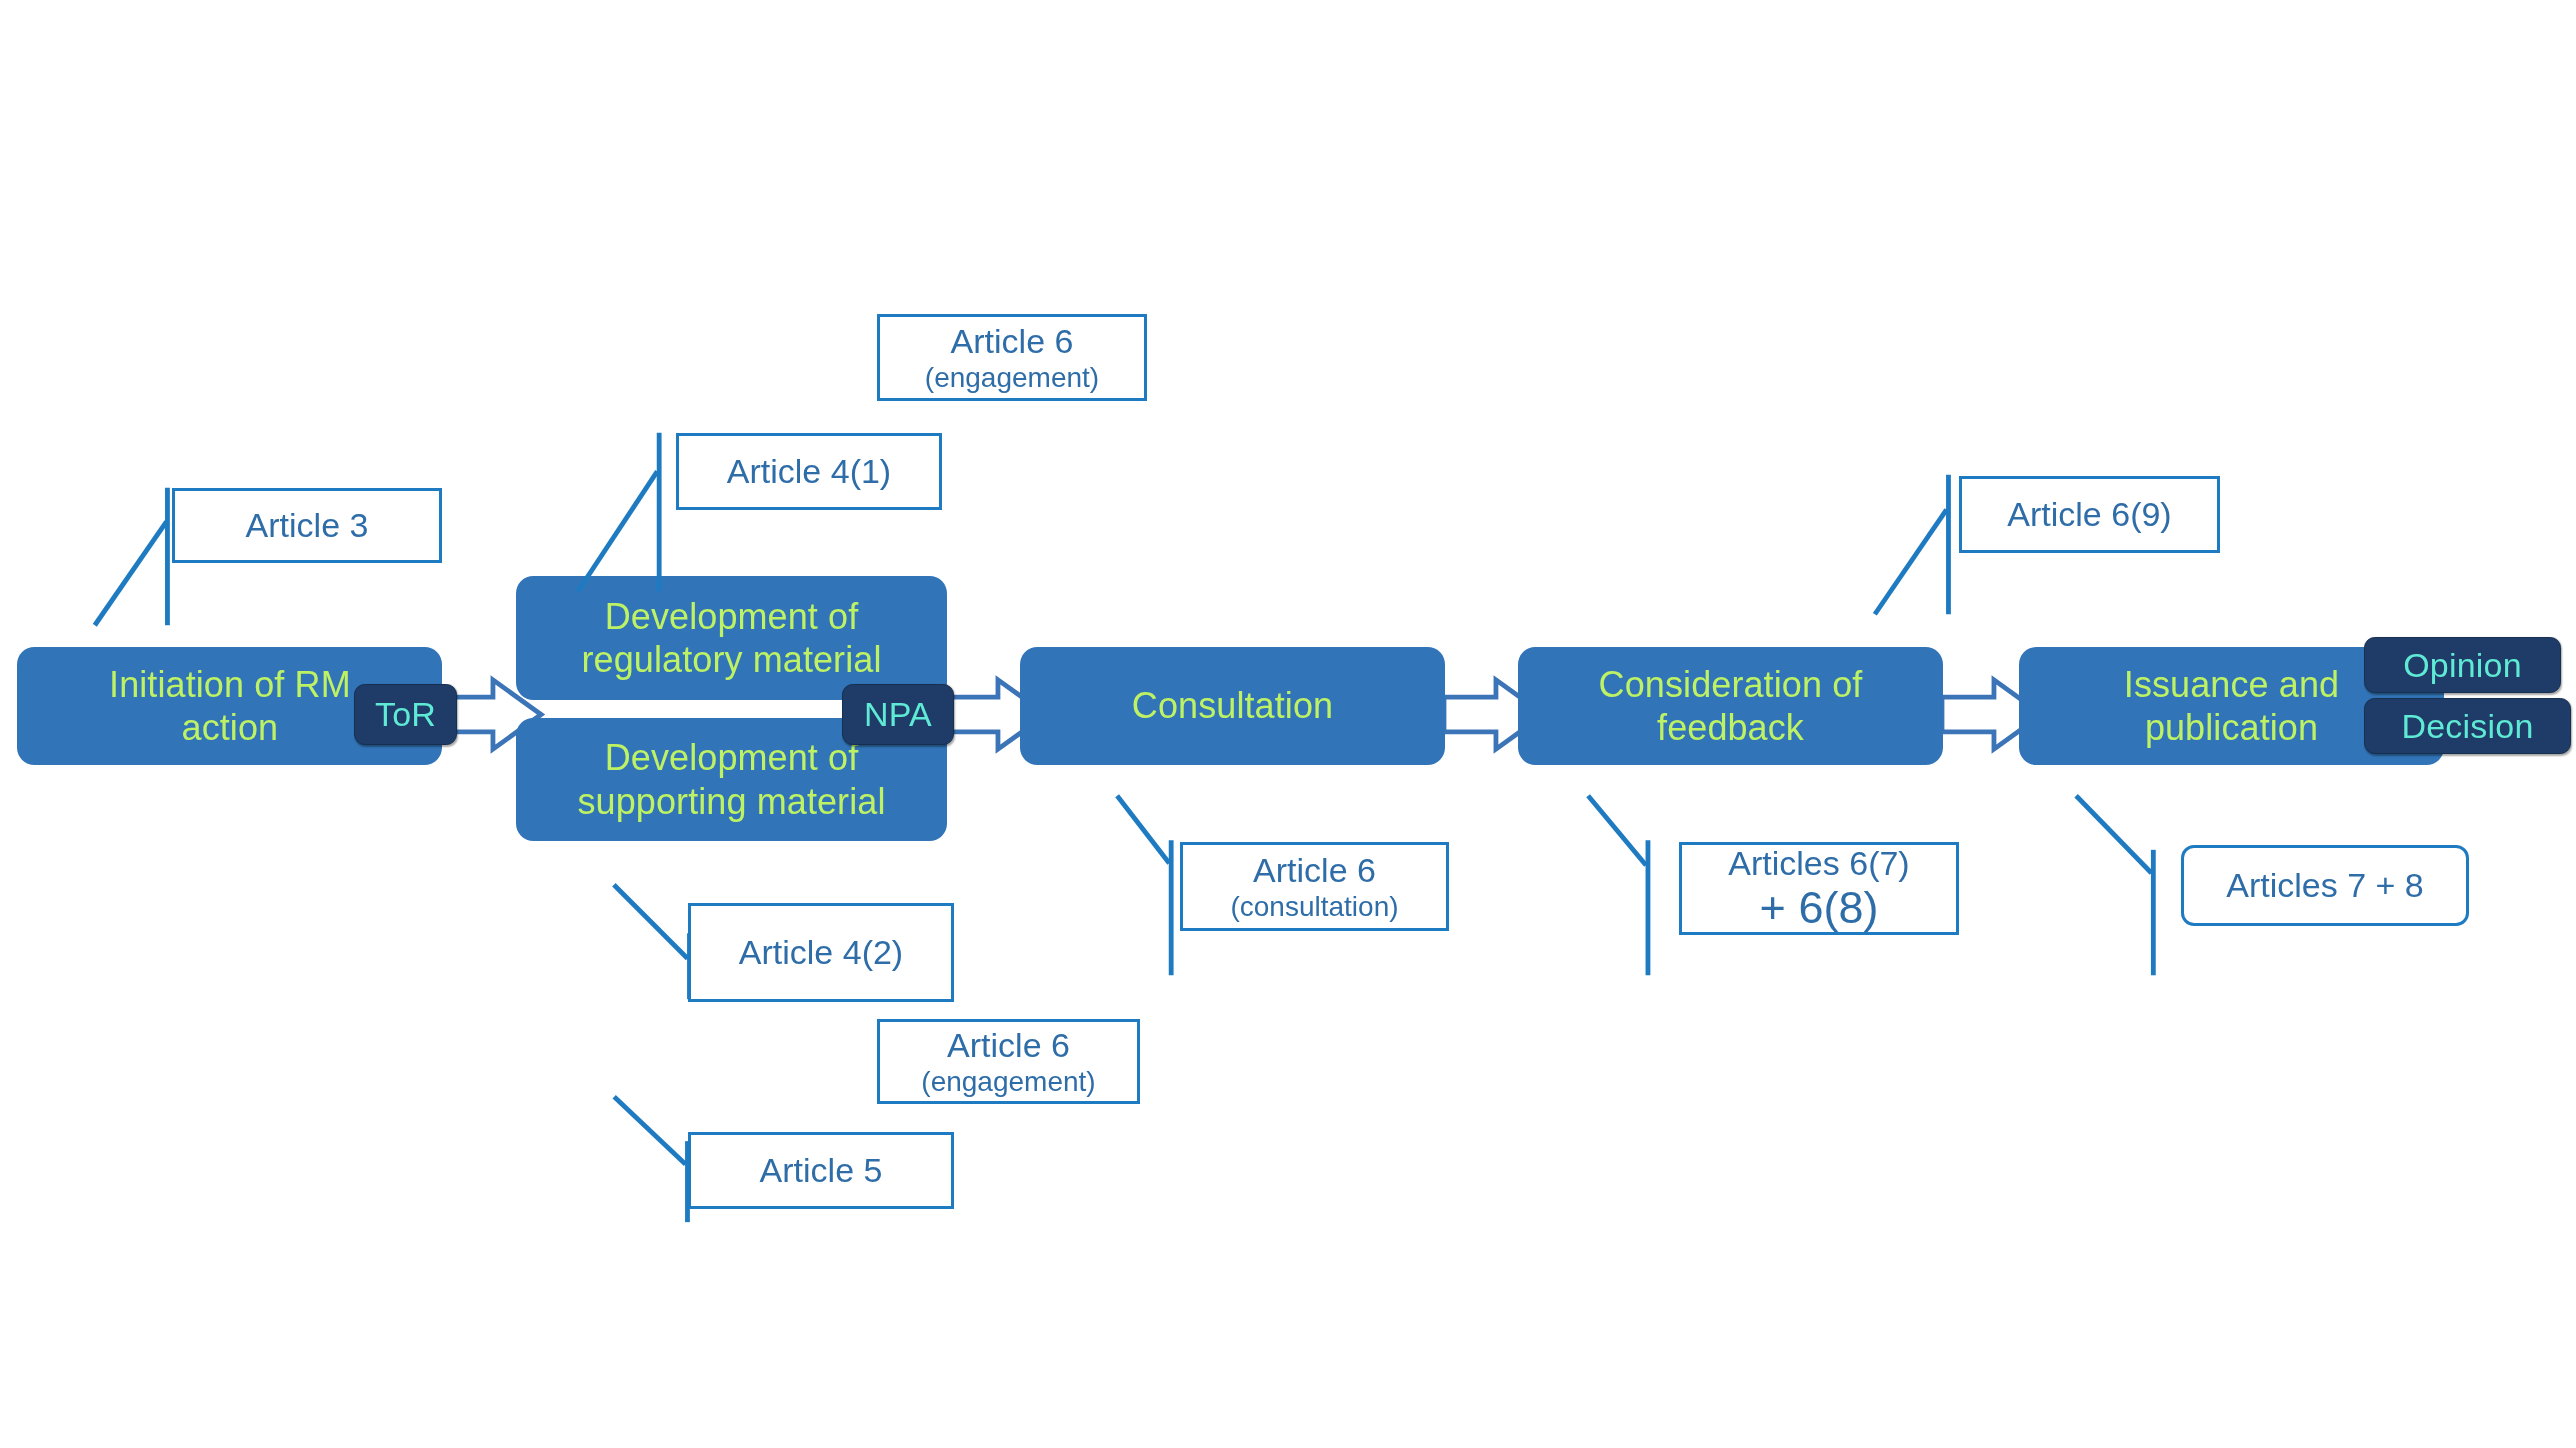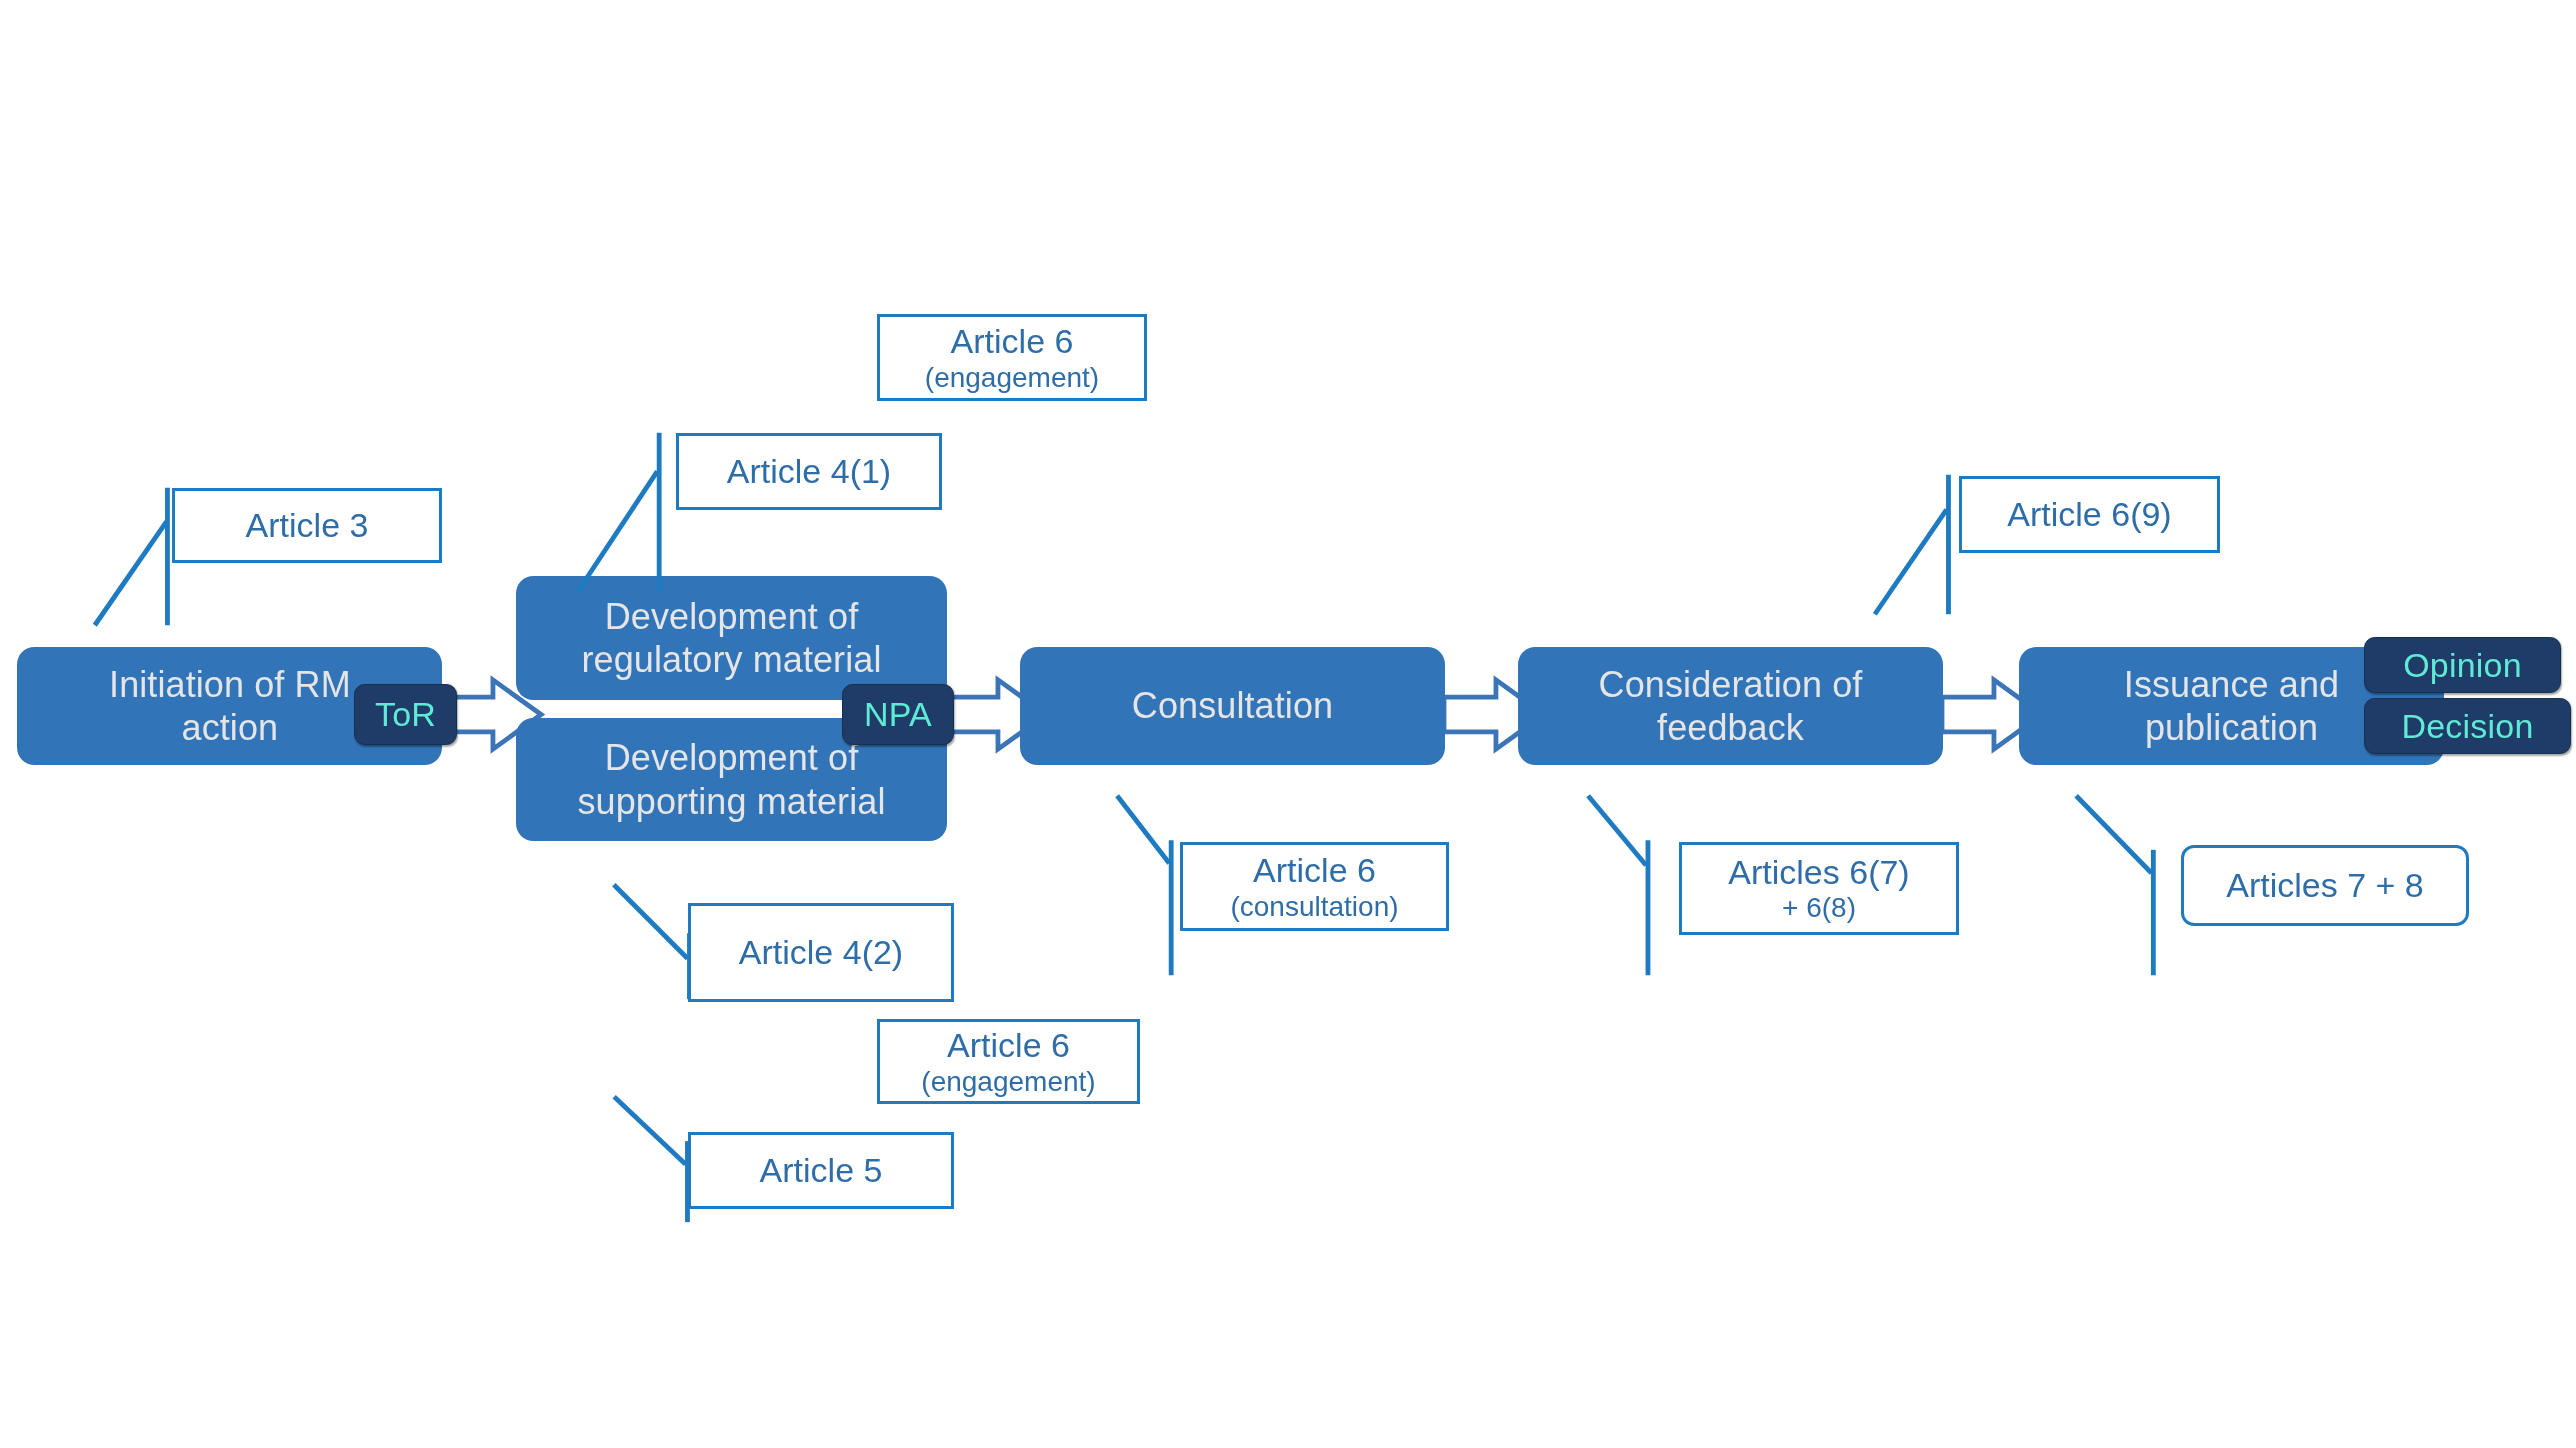--- a/index.html
+++ b/index.html
@@ -12,21 +12,21 @@
     width:2576px;
     height:1449px;
     background:#ffffff;
     overflow:hidden;
   }
   
   .proc{
     position:absolute;
     background:#3174B8;
     border-radius:17.4px;
-    color:#e5e5e5;
+    color:#bef264;
     display:flex;
     align-items:center;
     justify-content:center;
     text-align:center;
     font-size:36px;
     line-height:1.20;
     letter-spacing:0.1px;
     box-sizing:border-box;
     padding:3.9px 13.5px;
     z-index:4;
@@ -61,21 +61,21 @@
     flex-direction:column;
     align-items:center;
     justify-content:center;
     box-sizing:border-box;
     z-index:6;
     font-size:34px;
     line-height:1.12;
   }
   .note .l1{display:block;}
   .note .l2{display:block;font-size:28px;margin-top:1.9px;}
-  .note .l2b{display:block;font-size:28px;margin-top:1px;}
+  .note .l2b{display:block;font-size:45px;margin-top:1px;}
   
   .leader{position:absolute;z-index:5;}
   .leader svg{display:block;overflow:visible;}
 </style>
 </head>
 <body>
 
 <div id="stage">
 
   <div class="leader" style="left:87px;top:478px;width:126px;height:155px;">

